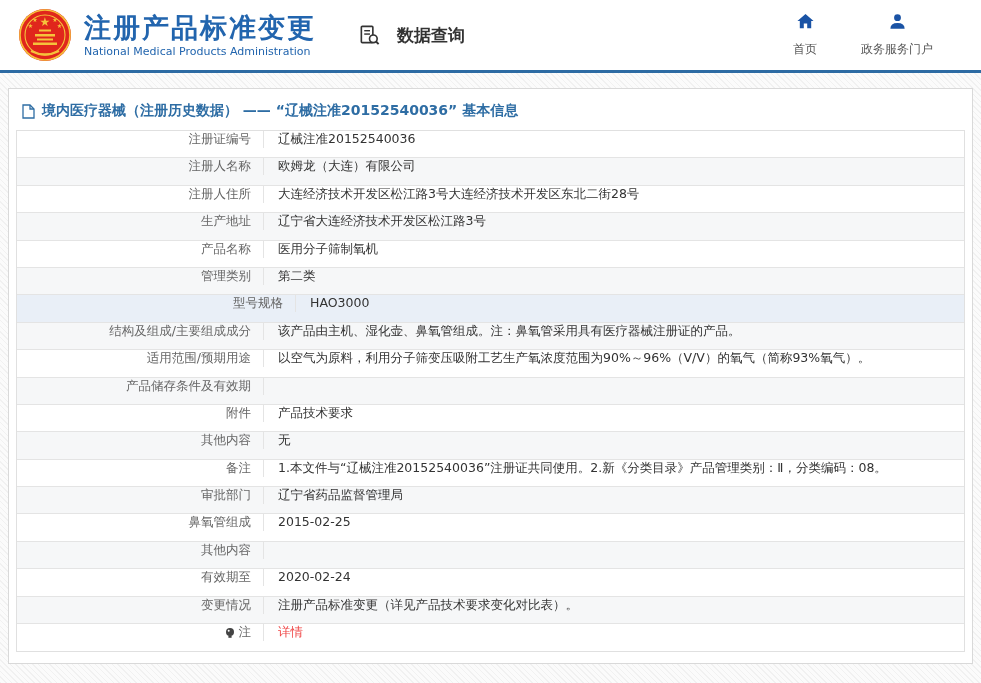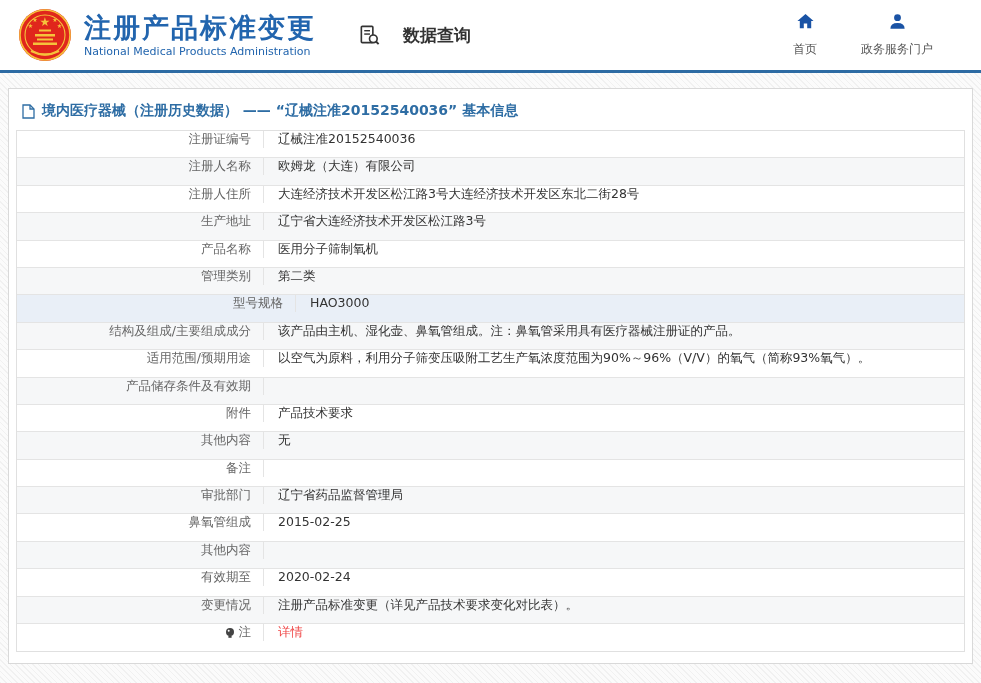--- a/index.html
+++ b/index.html
@@ -14,21 +14,21 @@
     height: 70px; background: #fff;
     display: flex; align-items: center;
     padding: 0 18px;
   }
   .logo { display: flex; align-items: center; gap: 12px; cursor: pointer; }
   .logo-text .cn {
     font-size: 27px; font-weight: bold; color: #2265ae; letter-spacing: 2px; line-height: 1.15;
   }
   .logo-text .en { font-size: 11px; color: #2265ae; margin-top: 2px; }
   .section-label {
-    display: flex; align-items: center; gap: 22px;
+    display: flex; align-items: center; gap: 16px;
     margin-left: 42px; font-size: 17px; font-weight: 600; color: #333; cursor: pointer; justify-content: flex-end;
   }
   .header-nav { margin-left: auto; display: flex; gap: 44px; margin-right: 30px; }
   .nav-item {
     display: flex; flex-direction: column; align-items: center; gap: 10px;
     font-size: 12px; color: #555; text-decoration: none; cursor: pointer;
   }
   .blue-rule { height: 3px; background: #2d6ba3; }
   
   .content-area {
@@ -202,20 +202,21 @@
         <div class="trow">
           <div class="tlabel">
             <span>其他内容</span>
           </div>
           <div class="tvalue">无</div>
         </div>
         <div class="trow">
           <div class="tlabel">
             <span>备注</span>
           </div>
+          <div class="tvalue">1.本文件与“辽械注准20152540036”注册证共同使用。2.新《分类目录》产品管理类别：Ⅱ，分类编码：08。</div>
         </div>
         <div class="trow">
           <div class="tlabel">
             <span>审批部门</span>
           </div>
           <div class="tvalue">辽宁省药品监督管理局</div>
         </div>
         <div class="trow">
           <div class="tlabel">
             <span>鼻氧管组成</span>

